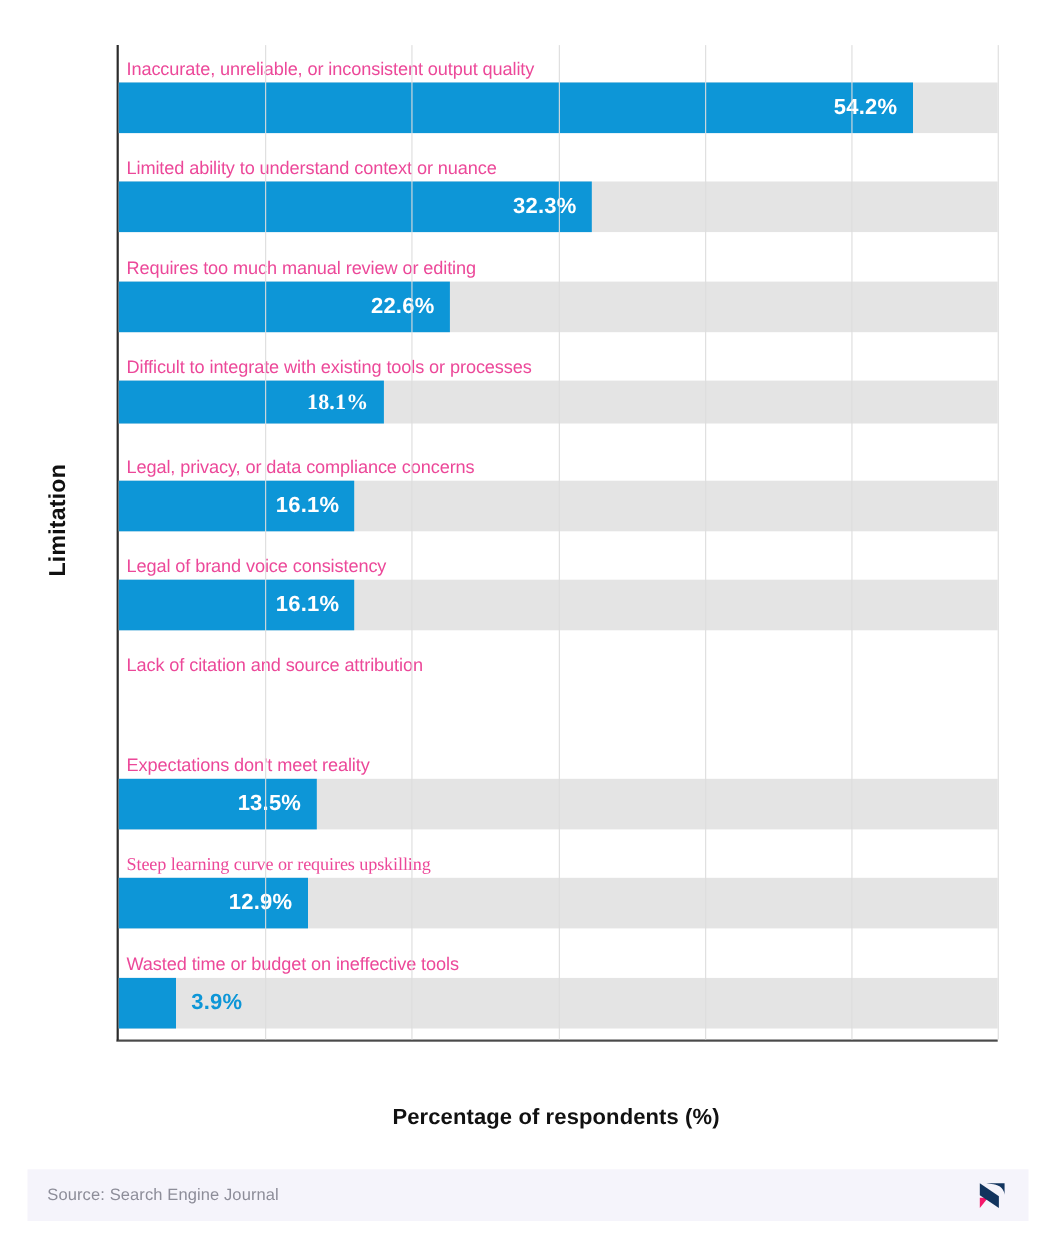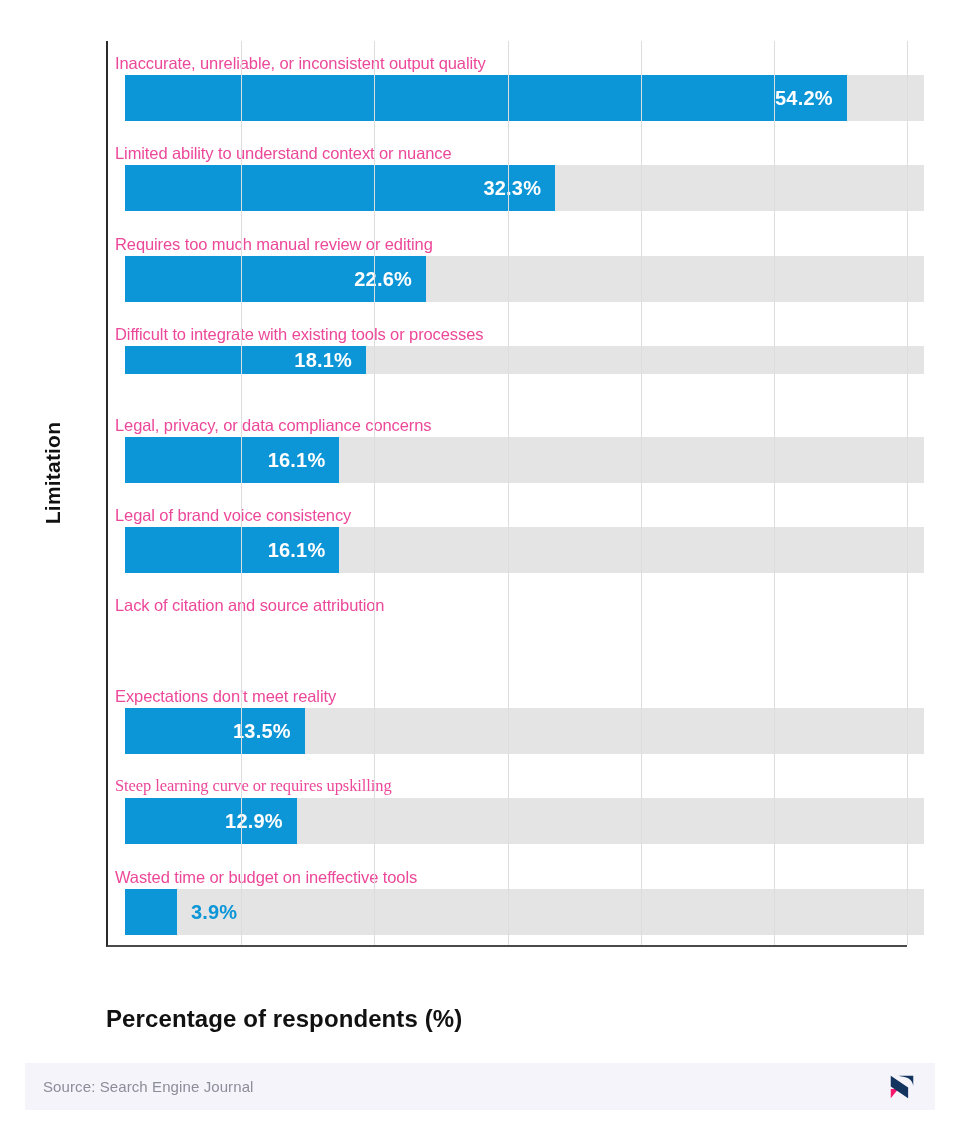--- a/index.html
+++ b/index.html
@@ -87,21 +87,21 @@
     top: 0;
     font-size: 16.5px;
     color: #ec4899;
     white-space: nowrap;
     line-height: 1;
     letter-spacing: -0.1px;
   }
 
   .track {
     position: absolute;
-    left: 17px;
+    left: 0;
     width: 100%;
     background: #e4e4e4;
     text-align: center;
   }
 
   .bar {
     position: absolute;
     left: 0;
     top: 0;
     bottom: 0;
@@ -139,22 +139,22 @@
     font-size: 17px;
     color: #1a1a1a;
     white-space: nowrap;
   }
 
   .xlabel {
     position: absolute;
     left: 106px;
     top: 1005px;
     width: 799px;
-    text-align: left;
-    font-size: 24px;
+    text-align: center;
+    font-size: 20px;
     font-weight: bold;
     color: #111111;
     letter-spacing: .1px;
   }
 
   
   .source-bar {
     position: absolute;
     left: 25px;
     top: 1063px;
@@ -213,21 +213,21 @@
         </div>
         <div class="row" style="top: 180.8px; height: 90.4px;">
           <div class="row-label" style="top: 14px;">Requires too much manual review or editing</div>
           <div class="track" style="top: 34px; height: 46px;">
             <div class="bar" style="width: 300.957px; background: rgb(13, 150, 215);"></div>
             <div class="bar-value inside" style="left: 286.957px; transform: translate(-100%, -50%);">22.6%</div>
           </div>
         </div>
         <div class="row" style="top: 271.2px; height: 90.4px;">
           <div class="row-label" style="top: 14px;">Difficult to integrate with existing tools or processes</div>
-          <div class="track" style="top: 34px; height: 28px;">
+          <div class="track" style="top: 34px; height: 39px; font-family: Liberation Serif, serif;">
             <div class="bar" style="width: 241.032px; background: rgb(13, 150, 215);"></div>
             <div class="bar-value inside" style="left: 227.032px; transform: translate(-100%, -50%);">18.1%</div>
           </div>
         </div>
         <div class="row" style="top: 361.6px; height: 90.4px;">
           <div class="row-label" style="top: 14px;">Legal, privacy, or data compliance concerns</div>
           <div class="track" style="top: 34px; height: 46px;">
             <div class="bar" style="width: 214.398px; background: rgb(13, 150, 215);"></div>
             <div class="bar-value inside" style="left: 200.398px; transform: translate(-100%, -50%);">16.1%</div>
           </div>

